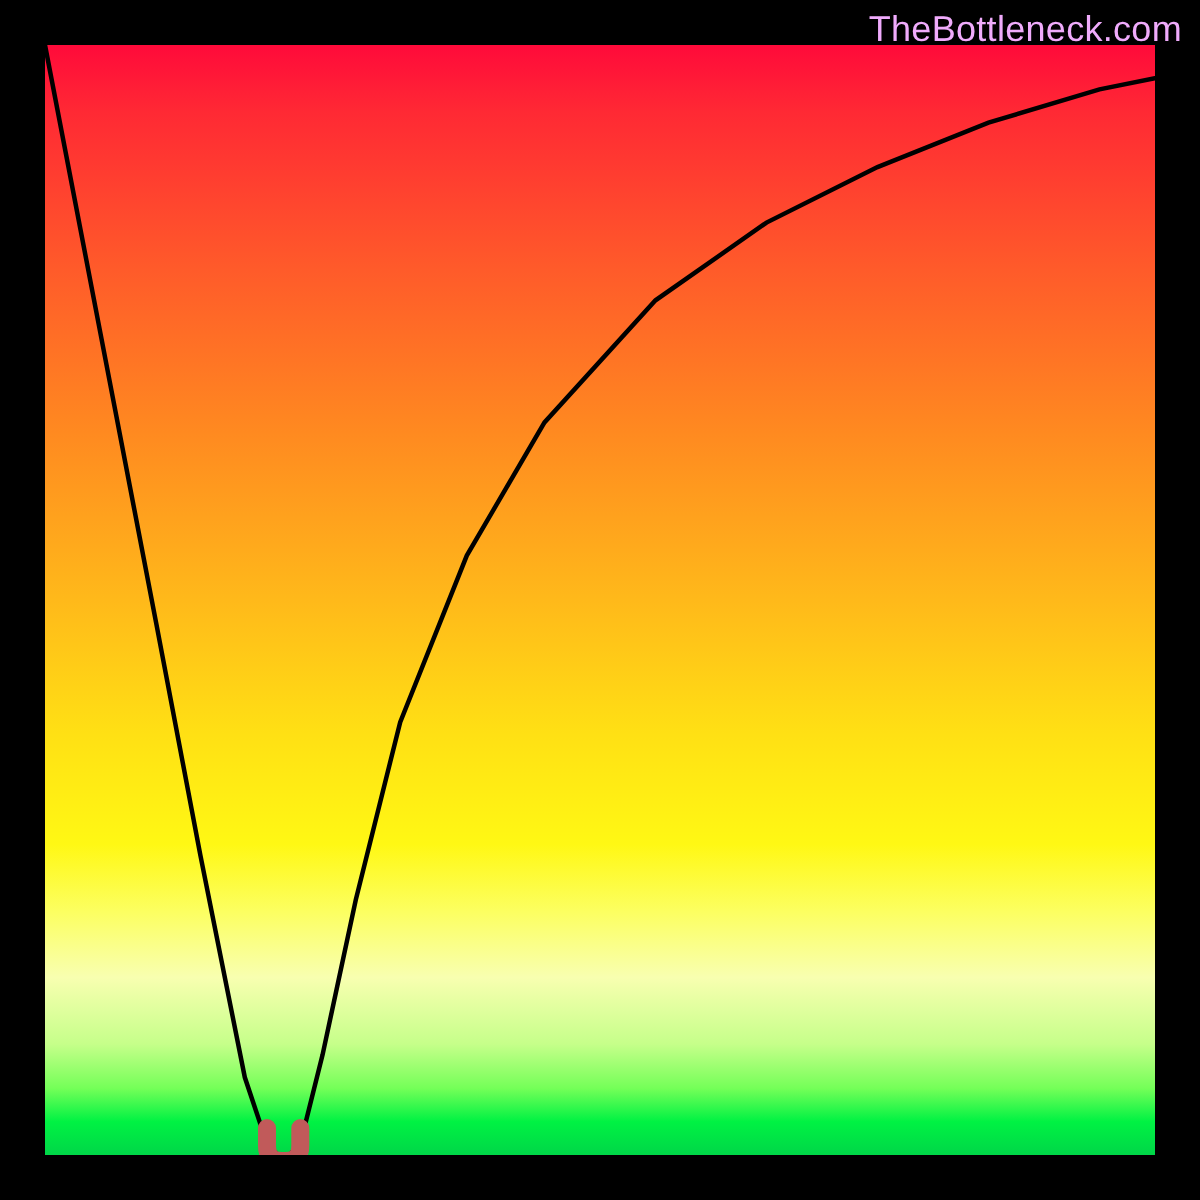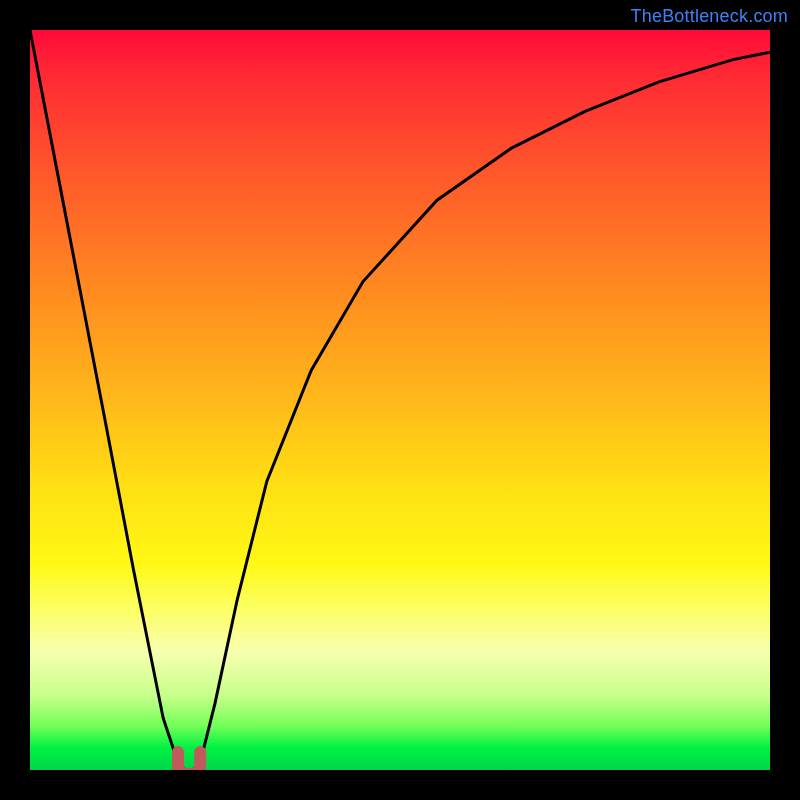--- a/index.html
+++ b/index.html
@@ -31,22 +31,22 @@
       #c6ff8a 90%,
       #74ff58 94%,
       #00f243 97%,
       #00d648 100%
     );
   }
   .watermark {
     position: absolute;
     top: 6px;
     right: 12px;
-    color: #3b82f6;
-    font-size: 18px;
+    color: #f0abfc;
+    font-size: 24px;
     letter-spacing: 0.2px;
     user-select: none;
   }
   svg {
     position: absolute;
     left: 0;
     top: 0;
   }
 </style>
 </head>

